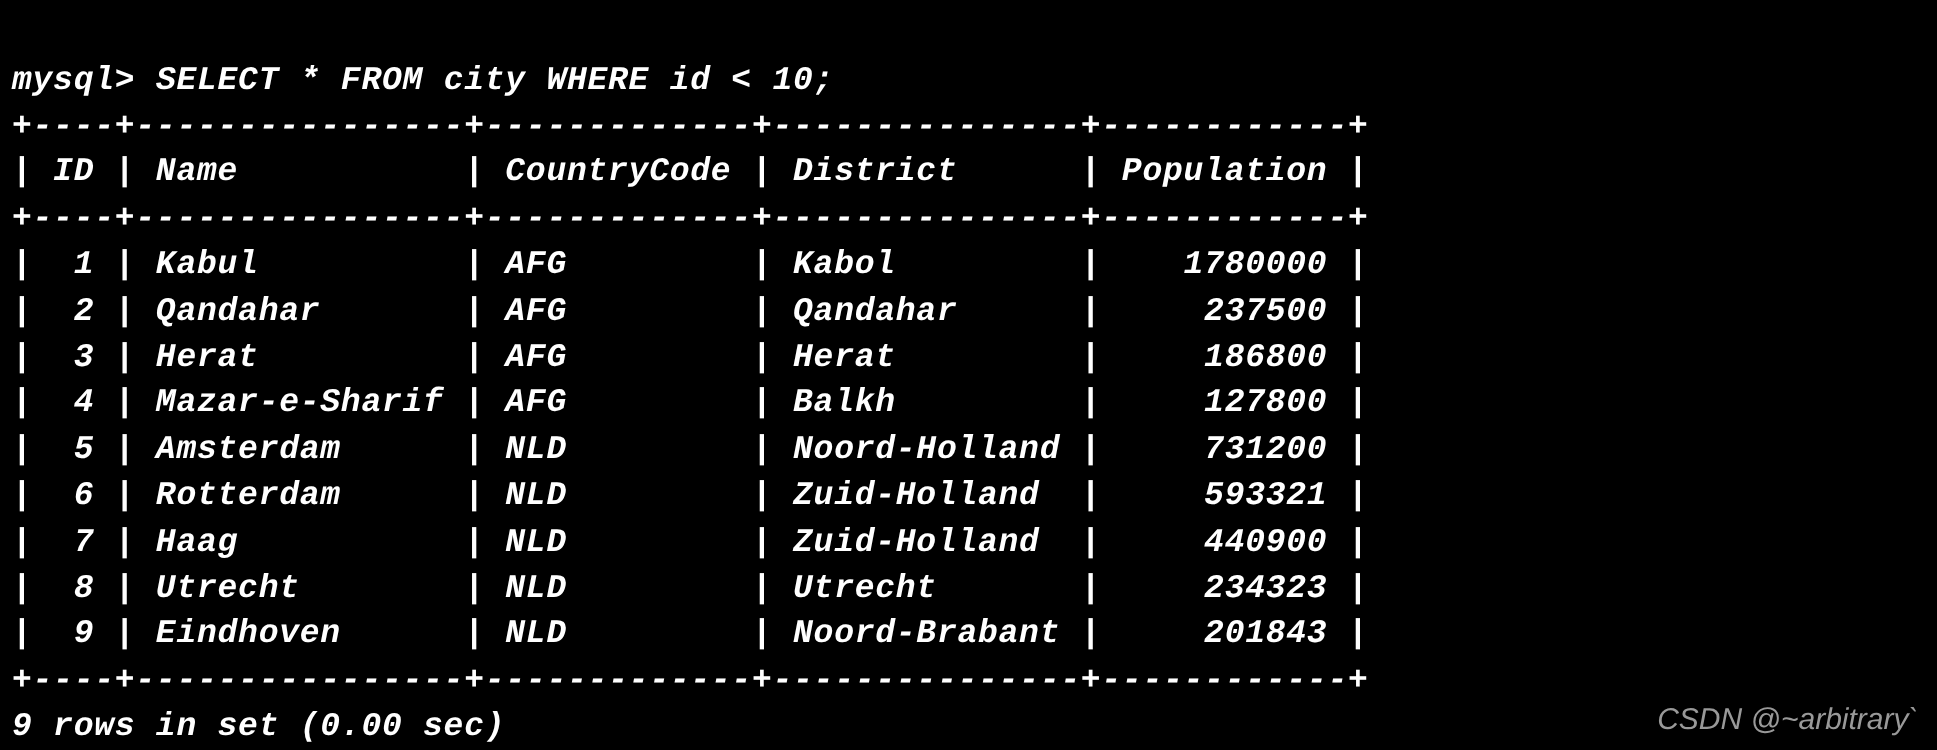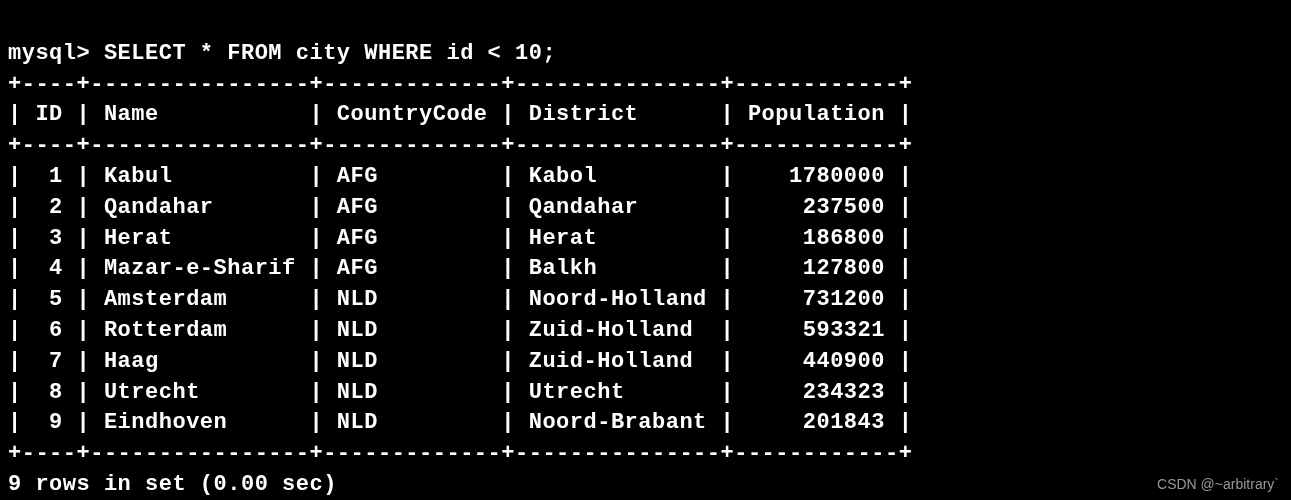--- a/index.html
+++ b/index.html
@@ -1,18 +1,19 @@
 <!DOCTYPE html>
 <html><head>
   <meta charset="utf-8">
   <style>
     * {
       margin: 0;
       padding: 0;
       box-sizing: border-box;
+      font-style: italic;
     }
     body {
       background-color: #000000;
       color: #ffffff;
       font-family: "Courier New", Courier, monospace;
       font-weight: bold;
       font-size: 22px;
       padding: 8px;
       width: 1291px;
       height: 500px;
@@ -22,21 +23,21 @@
     }
     .terminal-output {
       white-space: pre;
       line-height: 1.4;
     }
     .watermark {
       position: absolute;
       bottom: 8px;
       right: 12px;
       color: #999999;
-      font-size: 14px;
+      font-size: 20px;
       font-weight: normal;
       font-family: Arial, sans-serif;
       letter-spacing: 0;
     }
   </style>
 </head>
 <body>
 
 <div class="terminal-output">
 <span>mysql&gt;</span> <span>SELECT * FROM city WHERE id &lt; 10;</span>

